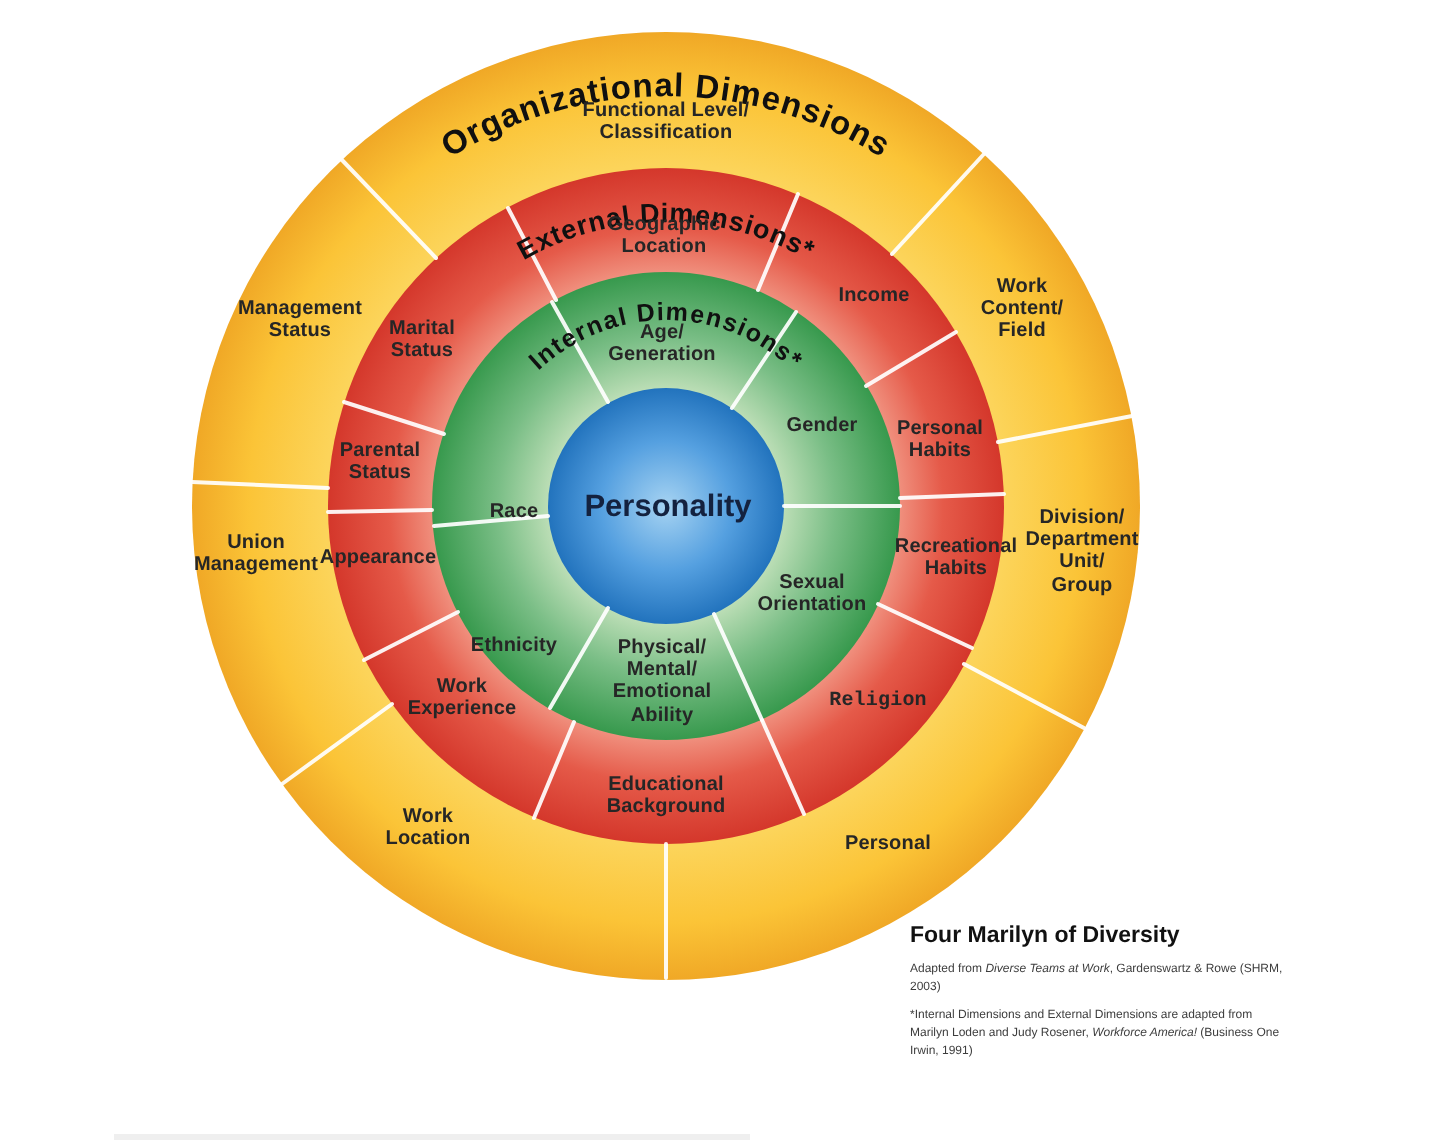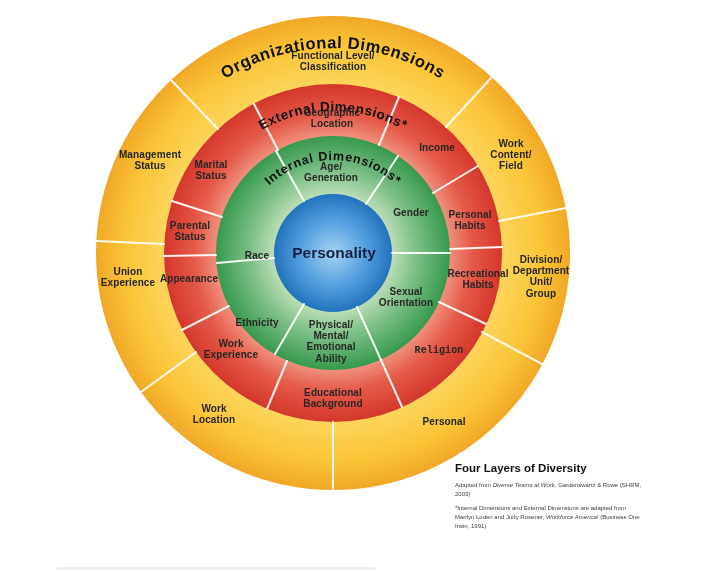--- a/index.html
+++ b/index.html
@@ -148,26 +148,26 @@
 Content/
 Field</div>
   <div class="lbl" style="left:541px;top:276px;">Division/
 Department
 Unit/
 Group</div>
   <div class="lbl" style="left:444px;top:422px;">Personal</div>
   <div class="lbl" style="left:214px;top:414px;">Work
 Location</div>
   <div class="lbl" style="left:128px;top:277px;">Union
-Experience</div>
+Management</div>
   <div class="lbl" style="left:150px;top:160px;">Management
 Status</div>
 
   <div class="caption">
-    <div class="caption-title">Four Layers of Diversity</div>
+    <div class="caption-title">Four Marilyn of Diversity</div>
     <p class="caption-src"><span>Adapted from </span><span class="it">Diverse Teams at Work</span><span>, Gardenswartz &amp; Rowe (SHRM, 2003)</span></p>
     <p class="caption-src"><span>*Internal Dimensions and External Dimensions are adapted from Marilyn Loden and Judy Rosener, </span><span class="it">Workforce America!</span><span> (Business One Irwin, 1991)</span></p>
   </div>
 
 
   <div class="cutoff"></div>
 
 </div>
 
 </body></html>

